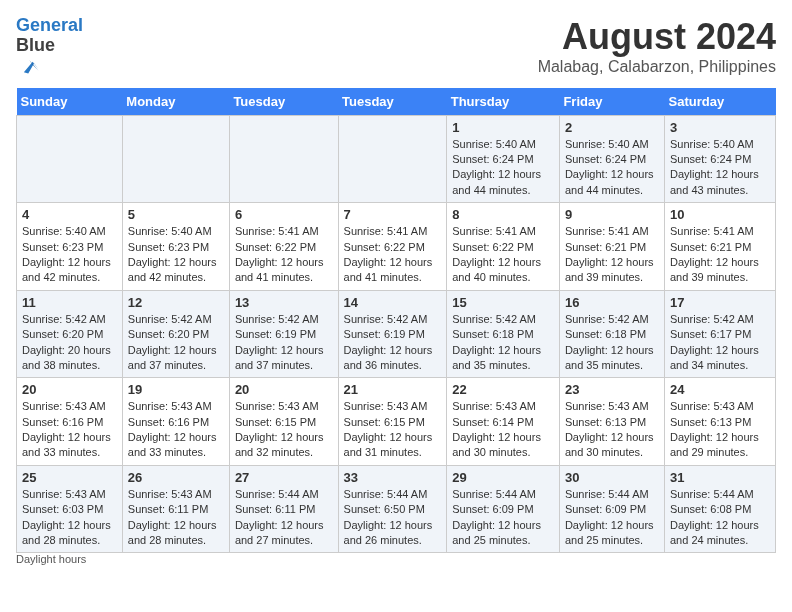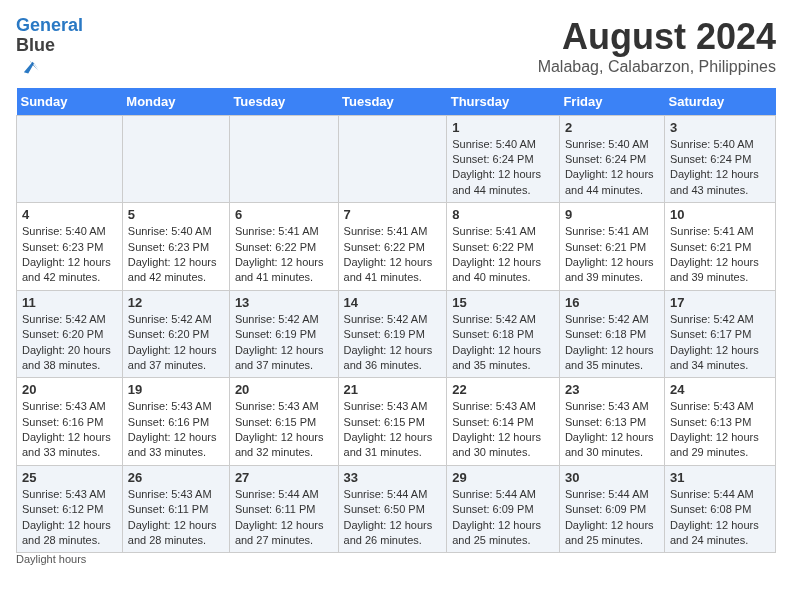--- a/index.html
+++ b/index.html
@@ -280,21 +280,21 @@
           <span class="day-num">24</span>
           <div class="cell-text">Sunrise: 5:43 AM</div>
           <div class="cell-text">Sunset: 6:13 PM</div>
           <div class="cell-text">Daylight: 12 hours and 29 minutes.</div>
         </td>
       </tr>
       <tr>
         <td>
           <span class="day-num">25</span>
           <div class="cell-text">Sunrise: 5:43 AM</div>
-          <div class="cell-text">Sunset: 6:12 PM</div>
+          <div class="cell-text">Sunset: 6:03 PM</div>
           <div class="cell-text">Daylight: 12 hours and 28 minutes.</div>
         </td>
         <td>
           <span class="day-num">26</span>
           <div class="cell-text">Sunrise: 5:43 AM</div>
           <div class="cell-text">Sunset: 6:11 PM</div>
           <div class="cell-text">Daylight: 12 hours and 28 minutes.</div>
         </td>
         <td>
           <span class="day-num">27</span>

